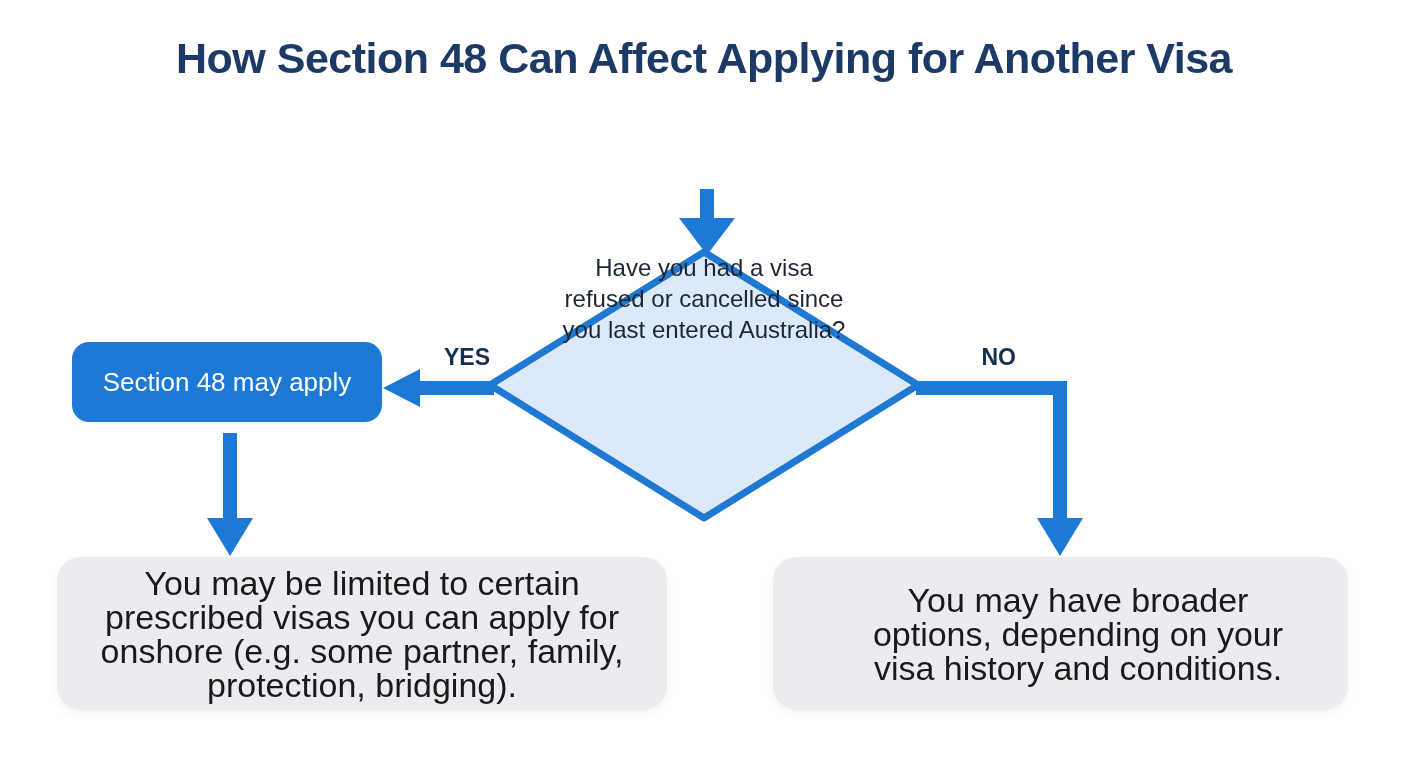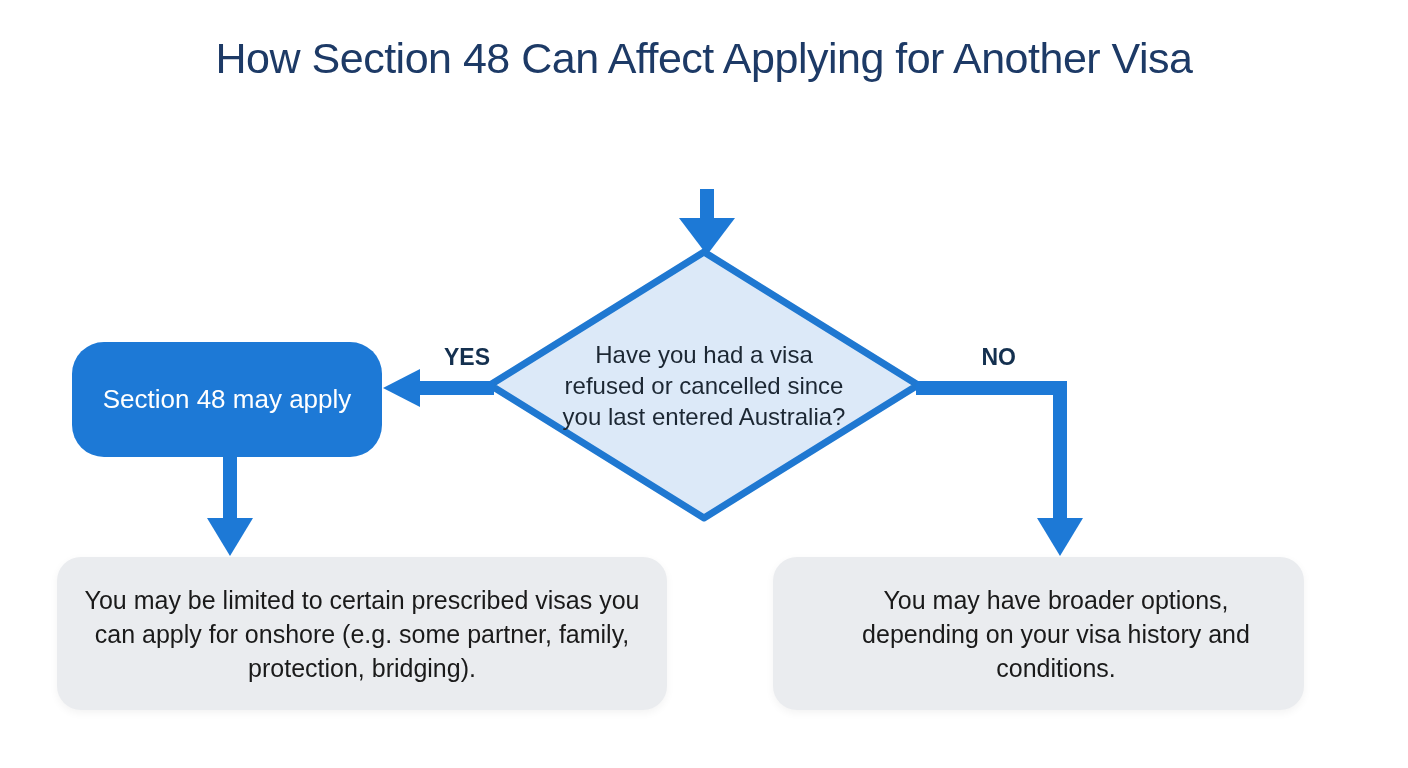--- a/index.html
+++ b/index.html
@@ -14,56 +14,56 @@
   }
   *{margin:0;padding:0;box-sizing:border-box;}
   html,body{background:var(--background);}
   body{font-family:"Liberation Sans","DejaVu Sans",sans-serif;}
   .canvas{
     position:relative;width:1408px;height:768px;overflow:hidden;
     background:var(--background);
   }
   .page-title{
     position:absolute;left:0;top:34px;width:1408px;
-    text-align:center;font-size:43px;font-weight:400;
+    text-align:center;font-size:43px;font-weight:700;
     color:var(--title-navy);letter-spacing:-0.5px;
   }
   .node{
     position:absolute;display:flex;align-items:center;justify-content:center;
     text-align:center;color:var(--text-dark);
   }
   .start-node{
     left:470px;top:123px;width:470px;height:64px;
     background:var(--gray-box);border-radius:18px;
     font-size:25px;box-shadow:0 3px 8px rgba(0,0,0,0.05);
   }
   .blue-node{
-    left:72px;top:342px;width:310px;height:115px;
-    background:var(--accent-blue);border-radius:32px;
+    left:72px;top:342px;width:310px;height:80px;
+    background:var(--accent-blue);border-radius:17px;
     color:#ffffff;font-size:26px;
   }
   .gray-result{
     background:var(--gray-box);border-radius:24px;
-    font-size:25px;line-height:34px;
+    font-size:34px;line-height:34px;
     box-shadow:0 3px 8px rgba(0,0,0,0.05);
   }
   .result-left{left:57px;top:557px;width:610px;height:153px;}
   .result-left .inner{width:560px;}
-  .result-right{left:773px;top:557px;width:531px;height:153px;padding-left:35px;}
+  .result-right{left:773px;top:557px;width:575px;height:153px;padding-left:35px;}
   .result-right .inner{width:455px;}
   .diamond-svg{position:absolute;left:0;top:0;width:1408px;height:768px;pointer-events:none;}
   .diamond-shape{
     fill:var(--diamond-fill);
     stroke:var(--diamond-border);
     stroke-width:7;
     stroke-linejoin:round;
   }
   .decision-text{
     position:absolute;left:490px;top:252px;width:428px;height:266px;
-    display:flex;align-items:center;justify-content:center;
+    display:flex;align-items:flex-start;justify-content:center;
     text-align:center;font-size:24px;line-height:31px;color:#1c2733;
   }
   .decision-text .inner{width:300px;}
   .branch-label{
     position:absolute;top:344px;width:80px;text-align:right;
     font-size:23px;font-weight:700;color:var(--label-navy);
   }
   .yes-label{left:410px;}
   .no-label{left:936px;}
   .shaft{position:absolute;background:var(--accent-blue);}

